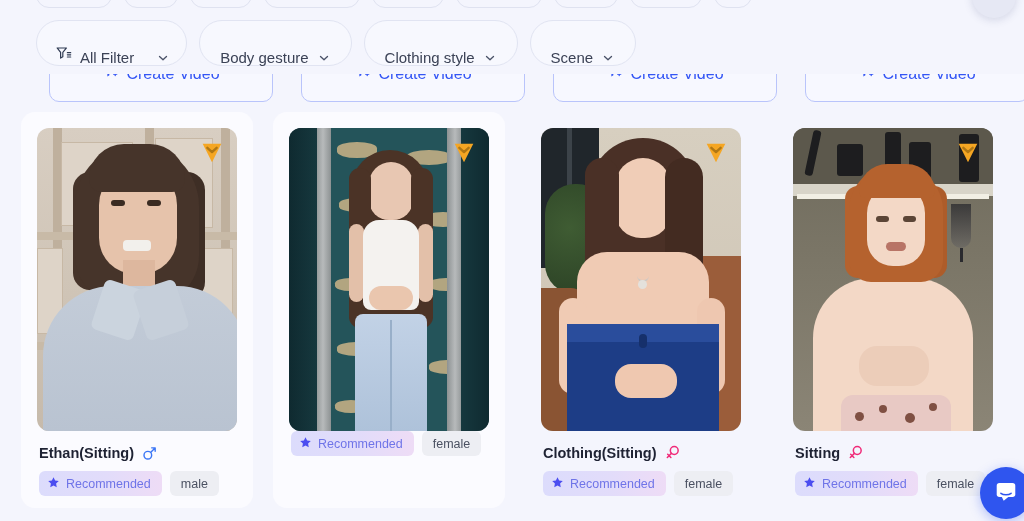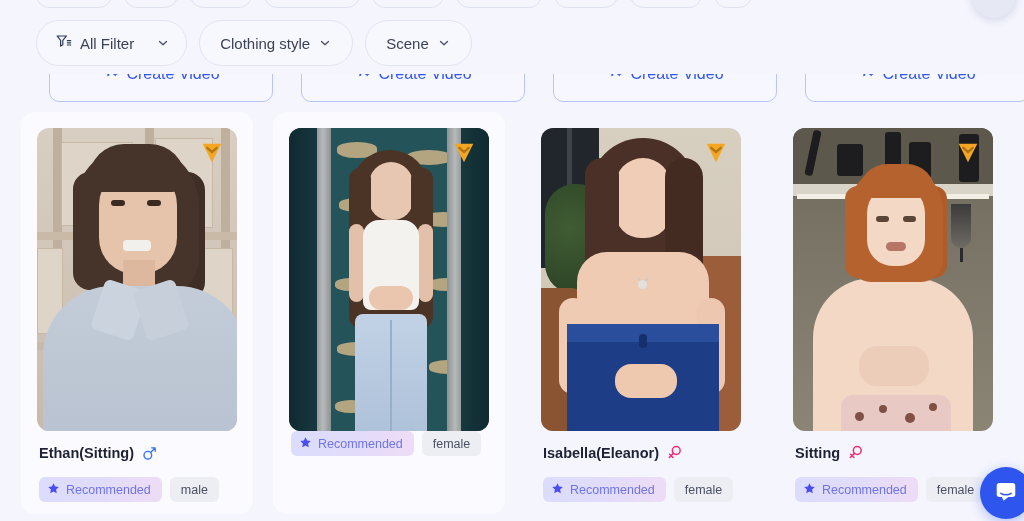--- a/index.html
+++ b/index.html
@@ -31,21 +31,21 @@
     box-shadow: 0 2px 8px rgba(60,70,120,.18);
   }
 
   
   .filter-bar {
     position: absolute; top: 20px; left: 36px;
     display: flex; align-items: center; gap: 12px;
     z-index: 6;
   }
   .filter-pill {
-    display: flex; align-items: center; gap: 8px;
+    display: flex; align-items: flex-end; gap: 8px;
     height: 46px; padding: 0 20px;
     background: #f7f8fe;
     border: 1px solid #e1e4f2;
     border-radius: 23px;
     color: #3b4256;
     font-size: 15px;
     cursor: pointer;
     white-space: nowrap;
   }
   .filter-pill.primary { padding-left: 18px; padding-right: 16px; }
@@ -95,21 +95,21 @@
 
   .gem-badge {
     position: absolute; top: 12px; right: 12px;
     width: 26px; height: 26px;
     z-index: 4;
   }
 
   .card-meta { padding: 0 0 0 2px; }
   .name-row {
     display: flex; align-items: center; gap: 8px;
-    margin-top: 14px; margin-bottom: 16px;
+    margin-top: 14px; margin-bottom: 10px;
   }
   .card-name {
     font-size: 14.5px; font-weight: bold; color: #1e2233;
     white-space: nowrap;
   }
   .gender-icon { display: inline-flex; flex: 0 0 auto; }
 
   .tag-row { display: flex; align-items: center; gap: 8px; }
   .tag-recommended {
     display: flex; align-items: center; gap: 6px;
@@ -307,20 +307,28 @@
         </svg>
       </span>
       <span class="label">All Filter</span>
       <span class="caret">
         <svg width="14" height="14" viewBox="0 0 16 16" fill="none">
           <path d="M4 6.2 8 10l4-3.8" stroke="#4a5268" stroke-width="1.5" stroke-linecap="round" stroke-linejoin="round"></path>
         </svg>
       </span>
     </div>
 
+    <div class="filter-pill">
+      <span class="label">Body gesture</span>
+      <span class="caret">
+        <svg width="14" height="14" viewBox="0 0 16 16" fill="none">
+          <path d="M4 6.2 8 10l4-3.8" stroke="#4a5268" stroke-width="1.5" stroke-linecap="round" stroke-linejoin="round"></path>
+        </svg>
+      </span>
+    </div>
 
     <div class="filter-pill">
       <span class="label">Clothing style</span>
       <span class="caret">
         <svg width="14" height="14" viewBox="0 0 16 16" fill="none">
           <path d="M4 6.2 8 10l4-3.8" stroke="#4a5268" stroke-width="1.5" stroke-linecap="round" stroke-linejoin="round"></path>
         </svg>
       </span>
     </div>
 
@@ -505,21 +513,21 @@
         </div>
         <div class="gem-badge">
           <svg width="26" height="26" viewBox="0 0 28 28">
             <path d="M4 4h20l-10 20L4 4z" fill="#f5a623"></path>
             <path d="M9 8.5l5 4.5 5-4.5" fill="none" stroke="#b07714" stroke-width="2.6" stroke-linecap="round" stroke-linejoin="round"></path>
           </svg>
         </div>
       </div>
       <div class="card-meta">
         <div class="name-row">
-          <span class="card-name">Isabella(Eleanor)</span>
+          <span class="card-name">Clothing(Sitting)</span>
           <span class="gender-icon">
             <svg width="16" height="16" viewBox="0 0 18 18" fill="none">
               <circle cx="10.4" cy="6.2" r="4.4" stroke="#f02a78" stroke-width="1.7"></circle>
               <path d="M7.2 9.4 2.6 14M3 10.4 6.6 14" stroke="#f02a78" stroke-width="1.7" stroke-linecap="round"></path>
             </svg>
           </span>
         </div>
         <div class="tag-row">
           <span class="tag-recommended">
             <span>

